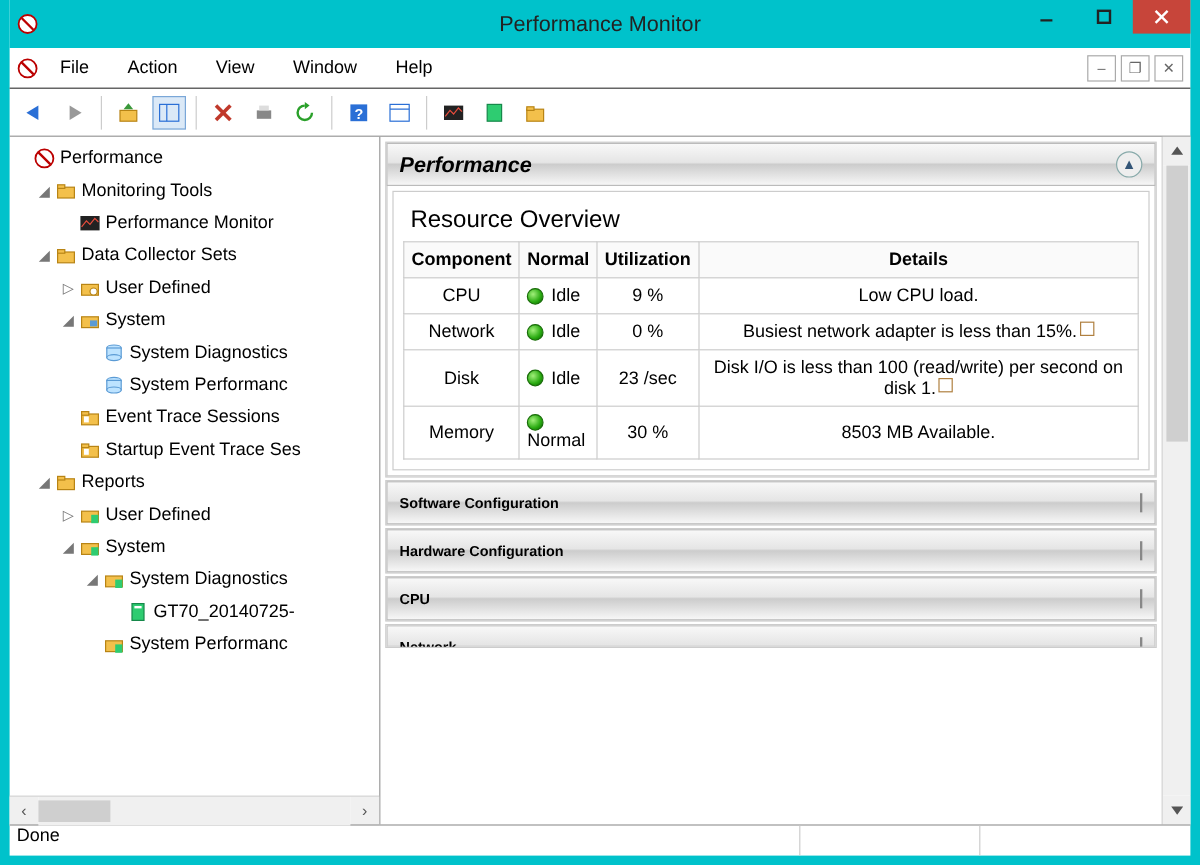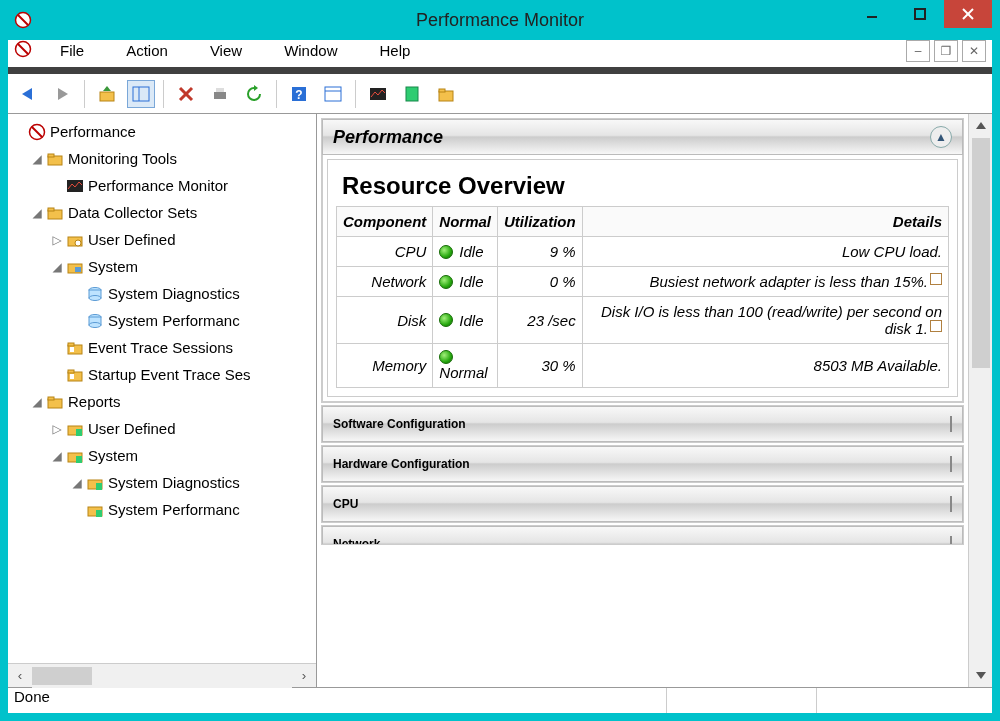--- a/index.html
+++ b/index.html
@@ -17,21 +17,21 @@
   display: flex; align-items: center;
   position: relative;
 }
 .titlebar .app-icon { width:18px; height:18px; margin-left:6px; }
 .titlebar-title { position:absolute; left:0; right:0; text-align:center; font-size:18px; color:#222; pointer-events:none; }
 .wincontrols { position:absolute; right:0; top:0; display:flex; align-items:center; }
 .wincontrols .ctl { width:48px; height:28px; display:flex; align-items:center; justify-content:center; cursor:pointer; }
 .wincontrols .close { background:#c7453a; color:#fff; }
 
 .menubar {
-  height:34px; border-bottom:7px solid #404040; display:flex; gap:14px; padding:0 6px; font-size:15px;
+  height:34px; border-bottom:1px solid #404040; display:flex; align-items:center; gap:4px; padding:0 6px; font-size:15px;
 }
 .menubar .app-icon { width:18px; height:18px; }
 .menubar .menu { padding:2px 14px; cursor:pointer; }
 .mdi-ctl { display:flex; gap:4px; margin-left:auto; }
 .mdi-ctl .mdi-btn { width:24px; height:22px; border:1px solid #aaa; display:flex; align-items:center; justify-content:center; font-size:12px; color:#666; cursor:pointer; }
 
 .toolbar {
   height:40px; border-bottom:1px solid #999;
   display:flex; align-items:center; gap:6px; padding:0 6px;
 }
@@ -64,23 +64,23 @@
   background:linear-gradient(#f8f8f8 0%,#e5e5e5 45%,#ccc 50%,#f7f7f7 100%);
   font-size:18px; font-weight:700; cursor:pointer;
 }
 .panel-head.sub { font-size:12px; }
 .panel-head .right { margin-left:auto; }
 .collapse-btn { width:22px; height:22px; border:1px solid #8aa; border-radius:50%; background:#eee; display:flex; align-items:center; justify-content:center; font-size:12px; color:#357; }
 .report-icon { width:12px; height:14px; border:1px solid #888; background:#fff; }
 
 .panel-title-wrap { padding:4px; border:1px solid #ccc; border-top:none; }
 .panel-body { padding:8px; }
-.ro-title { font-size:24px; font-weight:700; margin:4px 6px 6px 6px; }
+.ro-title { font-size:20px; font-weight:400; margin:4px 6px 6px 6px; }
 .rtable { border-collapse:collapse; width:100%; }
-.rtable th, .rtable td { border:1px solid #ccc; padding:6px 6px; font-size:15px; text-align:right; vertical-align:middle;font-style:italic; }
+.rtable th, .rtable td { border:1px solid #ccc; padding:6px 6px; font-size:15px; text-align:center; vertical-align:middle; }
 .rtable th { font-weight:700; background:#fafafa; }
 .stat { display:flex; align-items:center; gap:6px; }
 .dot { width:14px; height:14px; border-radius:50%; background:radial-gradient(circle at 35% 35%, #a2f07b 0%, #27a90f 60%, #0d5e05 100%); border:1px solid #1a6d0a; }
 .editpen { display:inline-block; width:12px; height:12px; border:1px solid #b08040; margin-left:2px; vertical-align:text-top; }
 
 .vscroll { width:24px; display:flex; flex-direction:column; border-left:1px solid #ccc;}
 .vscroll .sb-btn { height:24px; background:#f0f0f0; display:flex; align-items:center; justify-content:center; cursor:pointer; color:#444; }
 .vscroll .sb-track { flex:1; background:#f0f0f0; position:relative; }
 .vscroll .sb-thumb { position:absolute; top:0; left:3px; width:18px; height:230px; background:#cfcfcf; }
 
@@ -355,20 +355,29 @@
         </div>
         <div class="node" style="padding-left:60px;">
           <span class="exp">◢</span>
           <span class="icon">
               <svg viewBox="0 0 18 18">
                 <rect x="2" y="6" width="14" height="9" class="folder"></rect>
                 <rect x="10" y="9" width="6" height="7" fill="#2ecc71"></rect>
               </svg>
             </span>
           <span>System Diagnostics</span>
+        </div>
+        <div class="node" style="padding-left:98px;">
+          <span class="icon">
+              <svg viewBox="0 0 18 18">
+                <rect x="4" y="2" width="10" height="14" fill="#2ecc71" stroke="#16884a"></rect>
+                <rect x="6" y="4" width="6" height="2" fill="#fff"></rect>
+              </svg>
+            </span>
+          <span>GT70_20140725-</span>
         </div>
         <div class="node" style="padding-left:78px;">
           <span class="icon">
               <svg viewBox="0 0 18 18">
                 <rect x="2" y="6" width="14" height="9" class="folder"></rect>
                 <rect x="10" y="9" width="6" height="7" fill="#2ecc71"></rect>
               </svg>
             </span>
           <span>System Performanc</span>
         </div>

